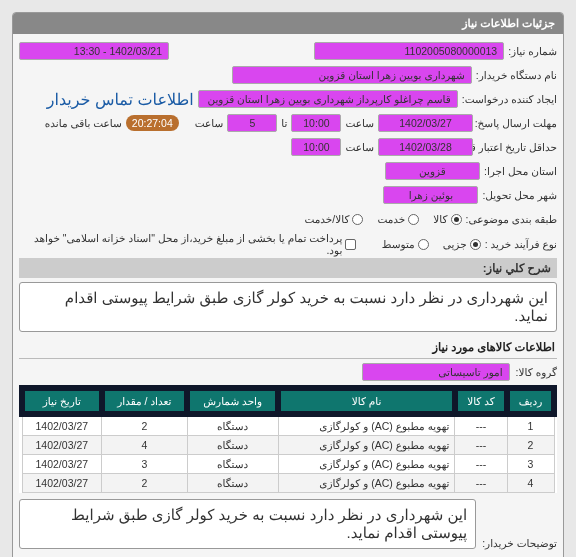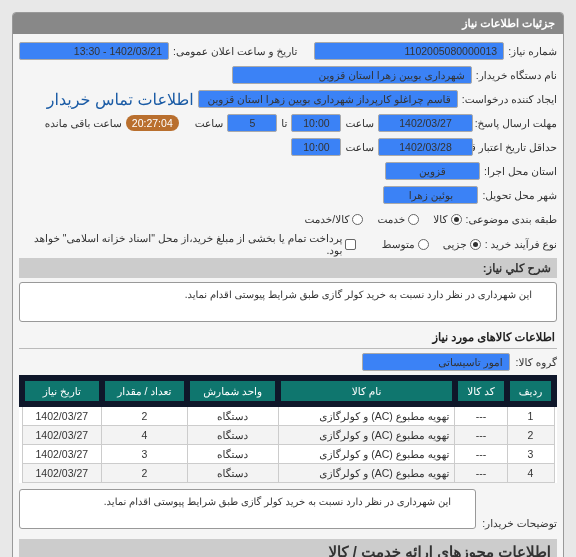--- a/index.html
+++ b/index.html
@@ -32,21 +32,21 @@
     gap: 4px;
     margin: 2px 0;
     min-height: 22px;
   }
   .lbl {
     font-size: 10.5px;
     color: #333;
     white-space: nowrap;
   }
   .field {
-    background: #3b82f6;
+    background: #d946ef;
     border: 1px solid #aaa;
     border-radius: 2px;
     padding: 2px 6px;
     font-size: 10.5px;
     min-height: 18px;
     display: inline-flex;
     align-items: center;
   }
   .field-sm { width: 50px; justify-content: center; }
   .field-md { width: 95px; justify-content: center; }
@@ -87,23 +87,23 @@
     background: #ccc;
     font-weight: bold;
     font-size: 11.5px;
     padding: 3px 6px;
     margin-top: 0;
   }
   .desc-box {
     background: #fff;
     border: 1px solid #999;
     border-radius: 3px;
-    padding: 6px 24px;
+    padding: 6px 8px;
     margin: 4px 0;
-    font-size: 10px;
+    font-size: 15px;
     min-height: 40px;
   }
   .sub-title {
     font-weight: bold;
     font-size: 11.5px;
     color: #222;
     padding: 4px 2px;
     border-bottom: 1px solid #bbb;
   }
   .group-row { display:flex; align-items:center; gap:6px; margin:4px 0;}
@@ -142,21 +142,20 @@
 <body>
 
 <div class="panel">
   <div class="panel-header">جزئیات اطلاعات نیاز</div>
   <div class="panel-body">
 
     <div class="row">
       <span class="lbl">شماره نیاز:</span>
       <span class="field field-xl">1102005080000013</span>
       <span class="flex1"></span>
-      <span class="lbl">تاریخ و ساعت اعلان عمومی:</span>
       <span class="field" style="width:150px">1402/03/21 - 13:30</span>
     </div>
 
     <div class="row">
       <span class="lbl">نام دستگاه خریدار:</span>
       <span class="field field-lg">شهرداری بویین زهرا استان قزوین</span>
     </div>
 
     <div class="row">
       <span class="lbl">ایجاد کننده درخواست:</span>

